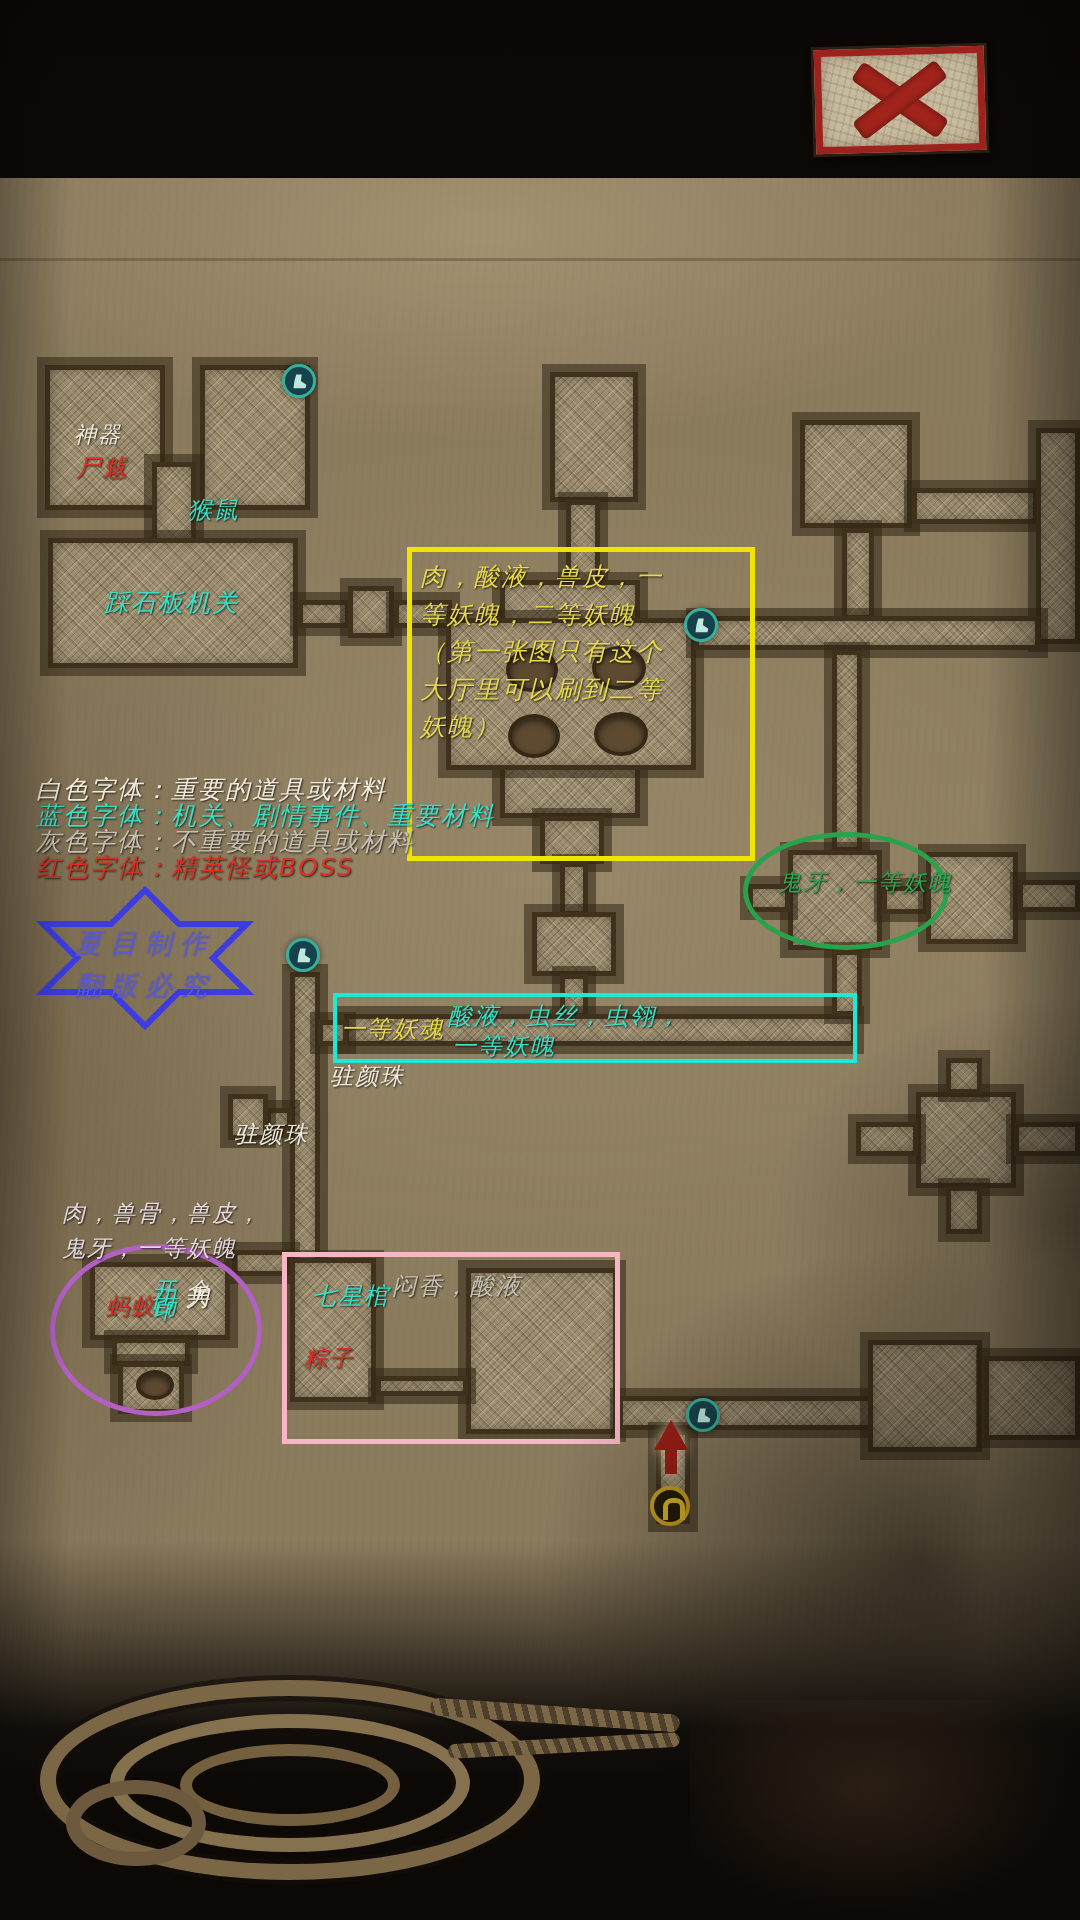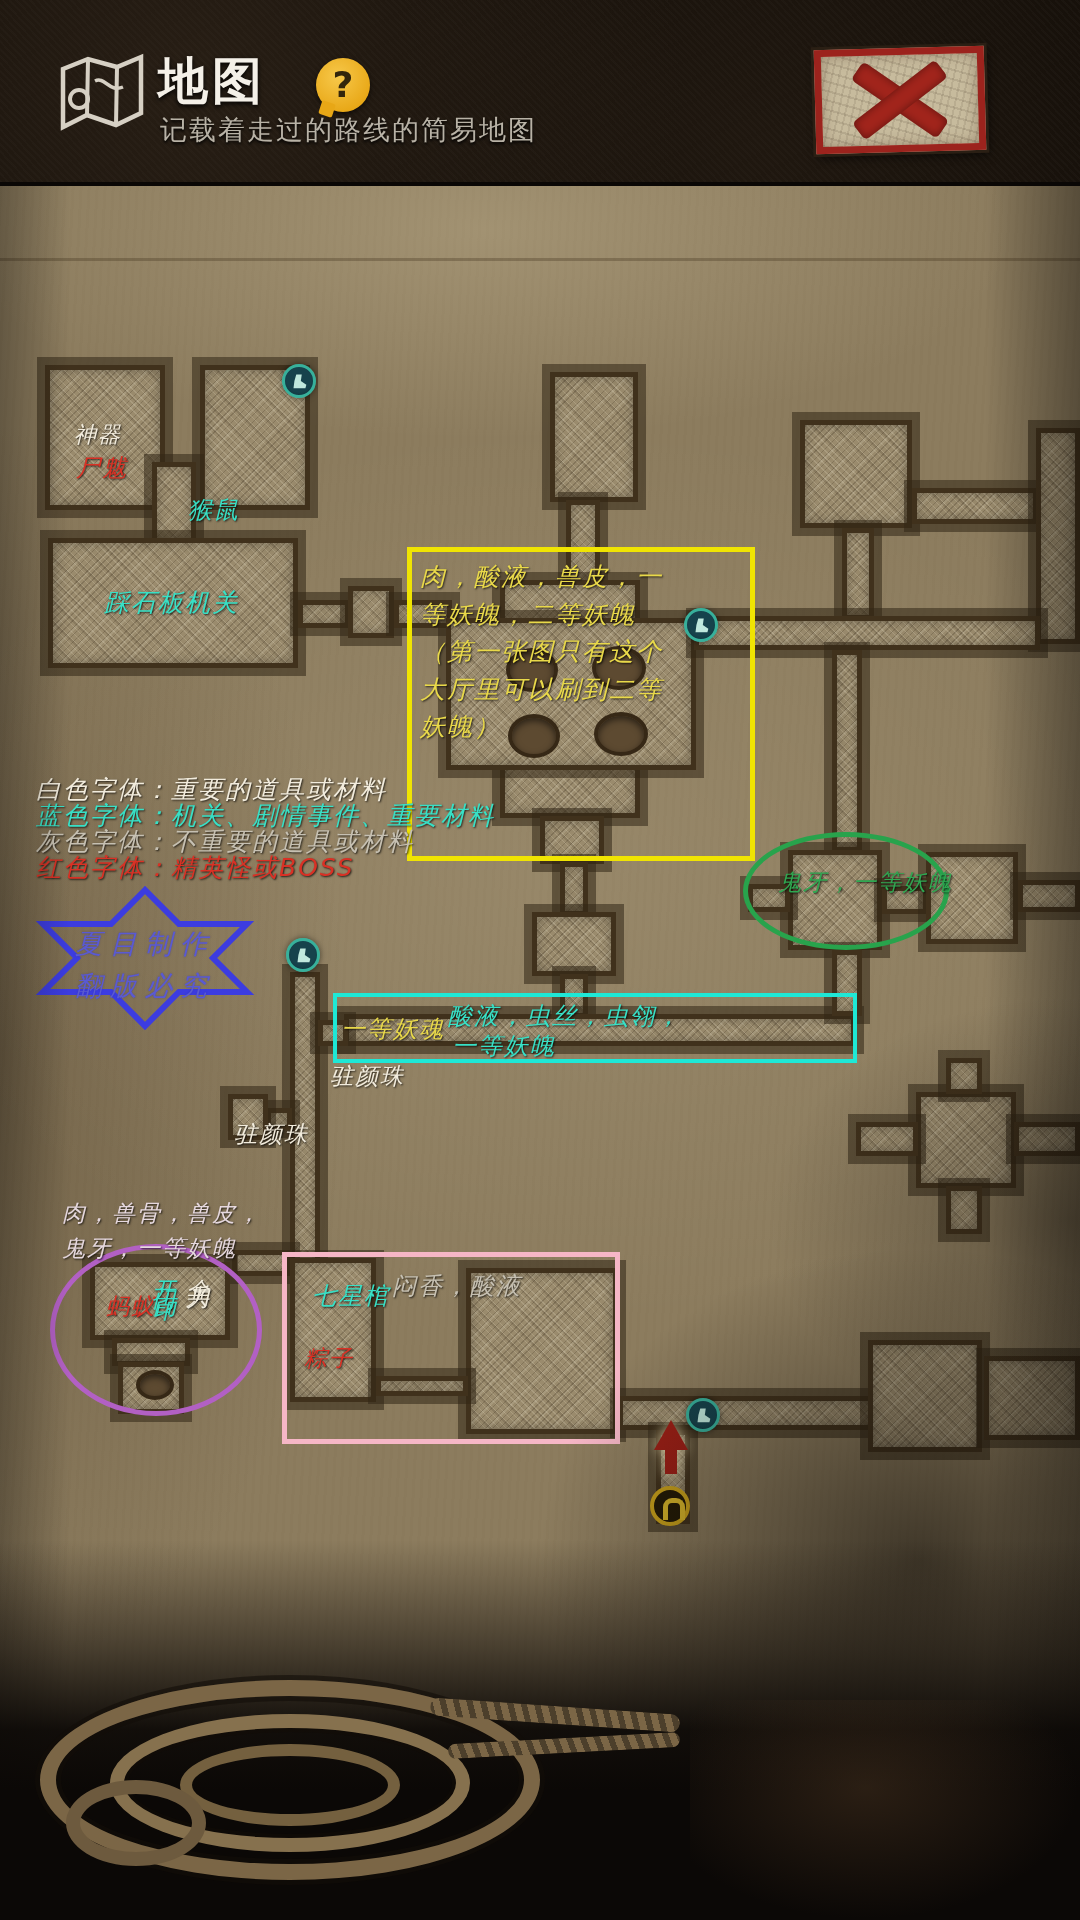--- a/index.html
+++ b/index.html
@@ -264,35 +264,19 @@
   <div class="rope">
     <div class="coil" style="left:40px;top:40px;width:500px;height:200px;border:16px solid #7b6646;box-shadow:0 0 0 5px rgba(18,13,8,.6), inset 0 0 0 5px rgba(18,13,8,.6);"></div>
     <div class="coil" style="left:110px;top:74px;width:360px;height:138px;border:14px solid #86714e;box-shadow:inset 0 0 0 4px rgba(18,13,8,.55);"></div>
     <div class="coil" style="left:180px;top:104px;width:220px;height:82px;border:12px solid #74603f;"></div>
     <div class="coil" style="left:66px;top:140px;width:140px;height:86px;border:14px solid #6d5a3e;"></div>
     <div class="strand" style="left:430px;top:66px;width:250px;transform:rotate(4deg);"></div>
     <div class="strand" style="left:448px;top:98px;width:232px;height:15px;transform:rotate(-3deg);"></div>
     <div class="brown-patch"></div>
   </div>
 
-  <div class="hdr">
-    <div class="map-ic">
-      <svg width="94" height="88" viewBox="0 0 94 82">
-        <path d="M8 18 L33 8 L62 16 L86 6 L86 62 L61 74 L32 64 L8 76 Z" fill="none" stroke="#d6d0c4" stroke-width="4.5"></path>
-        <path d="M33 8 L32 64 M62 16 L61 74" fill="none" stroke="#d6d0c4" stroke-width="4"></path>
-        <circle cx="24" cy="48" r="9" fill="none" stroke="#d6d0c4" stroke-width="4"></circle>
-        <path d="M40 30 C50 25 54 42 68 36" fill="none" stroke="#d6d0c4" stroke-width="3.5"></path>
-      </svg>
-    </div>
-    <div class="title">地图</div>
-    <div class="help-ic">
-      <span>?</span>
-      <div class="tail"></div>
-    </div>
-    <div class="subtitle">记载着走过的路线的简易地图</div>
-  </div>
 
   <div class="close-btn">
     <div class="xbar a"></div>
     <div class="xbar b"></div>
   </div>
 
 </div>
 
 </body></html>

